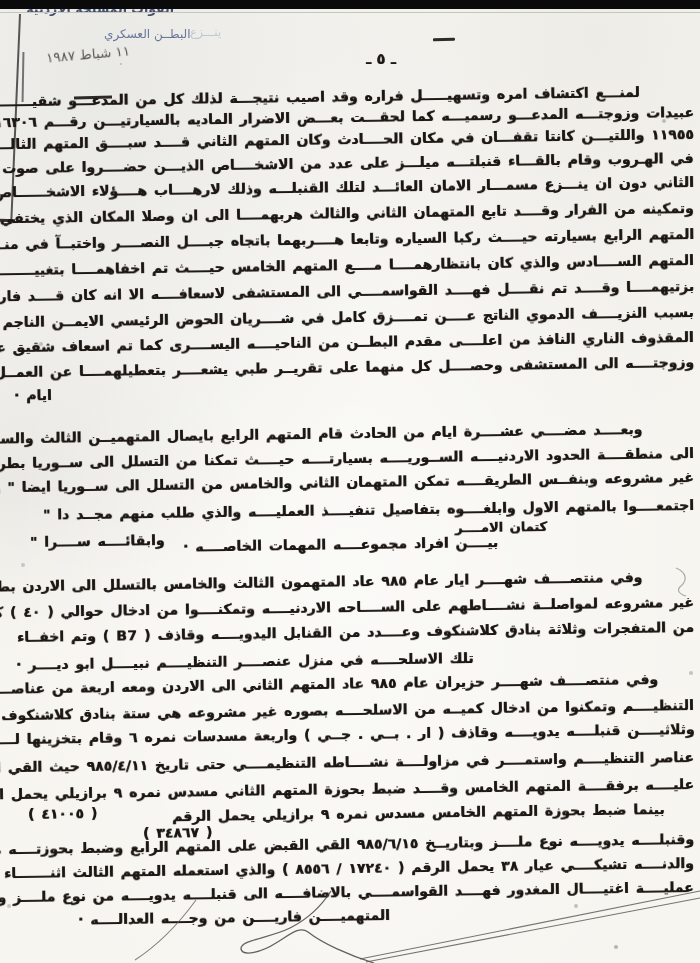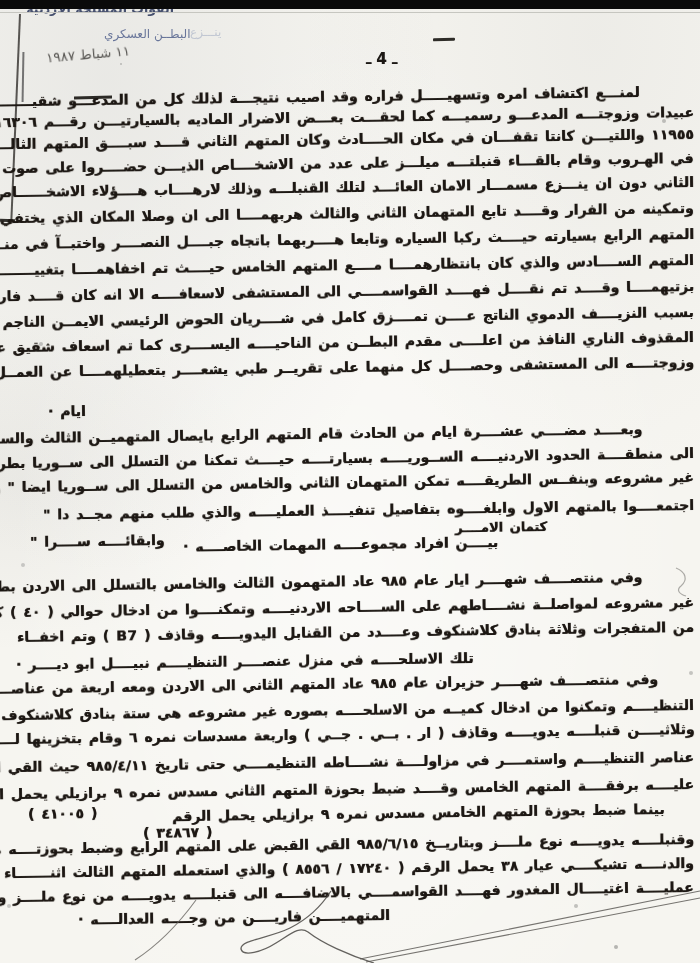--- a/index.html
+++ b/index.html
@@ -56,37 +56,37 @@
 
   <div class="stamp-org">القوات المسلحة الاردنية</div>
   <div class="stamp-div-prefix">ينـــزع</div>
   <div class="stamp-div">البطــن العسكري</div>
   <div class="stamp-date">١١ شباط ١٩٨٧</div>
   <div class="box-line-a"></div>
   <div class="box-line-b"></div>
   <div class="box-foot"></div>
   <div class="under-dash"></div>
 
-  <div class="pagenum">ـ 4 ـ</div>
+  <div class="pagenum">ـ ٥ ـ</div>
   <div class="stray-dash"></div>
 
   <div class="text-layer">
       <div class="trow" style="top: 84px; right: 60px;">لمنـــع اكتشاف امره وتسهيـــــل فراره وقد اصيب نتيجـــة لذلك كل من المدعـــو شقيـــــــــق</div>
       <div class="trow" style="top: 104px; right: 6px;">عبيدات وزوجتـــه المدعـــو رسميـــه كما لحقـــت بعـــض الاضرار الماديه بالسيارتيـــن رقـــم ٤١١٦٣٠٦</div>
       <div class="trow" style="top: 126px; right: 6px;">١١٩٥٥ واللتيـــن كانتا تقفـــان في مكان الحــــادث وكان المتهم الثاني قــــد سبــــق المتهم الثالــــث</div>
       <div class="trow" style="top: 150px; right: 6px;">في الهـروب وقام بالقـــاء قنبلتـــه ميلـــز على عدد من الاشخــــاص الذيـــن حضــــروا على صوت الانفجــــار</div>
       <div class="trow" style="top: 174px; right: 6px;">الثاني دون ان ينـــزع مسمـــار الامان العائـــد لتلك القنبلـــه وذلك لارهــــاب هــــؤلاء الاشخــــــاص</div>
       <div class="trow" style="top: 200px; right: 6px;">وتمكينه من الفرار وقــــد تابع المتهمان الثاني والثالث هربهمــــا الى ان وصلا المكان الذي يختفي بــــه</div>
       <div class="trow" style="top: 226px; right: 6px;">المتهم الرابع بسيارته حيــــث ركبا السياره وتابعا هــــربهما باتجاه جبــــل النصــــر واختبــآ في منــــزل</div>
       <div class="trow" style="top: 252px; right: 6px;">المتهم الســــادس والذي كان بانتظارهمــــا مــــع المتهم الخامس حيــــث تم اخفاهمــــا بتغييــــــــر</div>
       <div class="trow" style="top: 278px; right: 6px;">بزتيهمــــا وقــــد تم نقــــل فهــــد القواسمــــي الى المستشفى لاسعافــــه الا انه كان قــــد فارق الحيــاة</div>
       <div class="trow" style="top: 304px; right: 6px;">بسبب النزيــــف الدموي الناتج عــــن تمــــزق كامل في شــــريان الحوض الرئيسي الايمــن الناجم عـــــــن</div>
       <div class="trow" style="top: 329px; right: 6px;">المقذوف الناري النافذ من اعلــــى مقدم البطــن من الناحيــــه اليســــرى كما تم اسعاف شقيق عبيــــــدات</div>
       <div class="trow" style="top: 354px; right: 6px;">وزوجتــــه الى المستشفى وحصــــل كل منهما على تقريــر طبي يشعــــر بتعطيلهمــــا عن العمــل مدة عشرة</div>
-      <div class="trow" style="top: 403px; left: 14px; margin-left: 34px;">ايام ·</div>
+      <div class="trow" style="top: 387px; left: 14px;">ايام ·</div>
       <div class="trow" style="top: 421px; right: 58px;">وبعــــد مضــــي عشــــرة ايام من الحادث قام المتهم الرابع بايصال المتهميــن الثالث والســادس</div>
       <div class="trow" style="top: 445px; right: 6px;">الى منطقــــة الحدود الاردنيــــه الســوريــــه بسيارتــــه حيــــث تمكنا من التسلل الى ســوريا بطريقــــــه</div>
       <div class="trow" style="top: 469px; right: 6px;">غير مشروعه وبنفــس الطريقــــه تمكن المتهمان الثاني والخامس من التسلل الى ســوريا ايضا " وهنــــــــاك</div>
       <div class="trow" style="top: 497px; right: 6px;">اجتمعــــوا بالمتهم الاول وابلغــــوه بتفاصيل تنفيــــذ العمليــــه والذي طلب منهم مجــد دا "</div>
       <div class="trow" style="top: 519px; left: 455px; font-size: 13px;">كتمان الامــــر</div>
       <div class="trow" style="top: 532px; left: 30px;">وابقائــــه ســــرا "</div>
       <div class="trow" style="top: 534px; left: 183px;">بيــــن افراد مجموعــــه المهمات الخاصــــه ·</div>
       <div class="trow" style="top: 569px; right: 58px;">وفي منتصــــف شهــــر ايار عام ٩٨٥ عاد المتهمون الثالث والخامس بالتسلل الى الاردن بطريقه</div>
       <div class="trow" style="top: 594px; right: 6px;">غير مشروعه لمواصلــة نشــــاطهم على الســــاحه الاردنيــــه وتمكنــــوا من ادخال حوالي ( ٤٠ ) كغم</div>
       <div class="trow" style="top: 619px; right: 6px;">من المتفجرات وثلاثة بنادق كلاشنكوف وعــــدد من القنابل اليدويــــه وقاذف ( B7 ) وتم اخفــاء</div>

